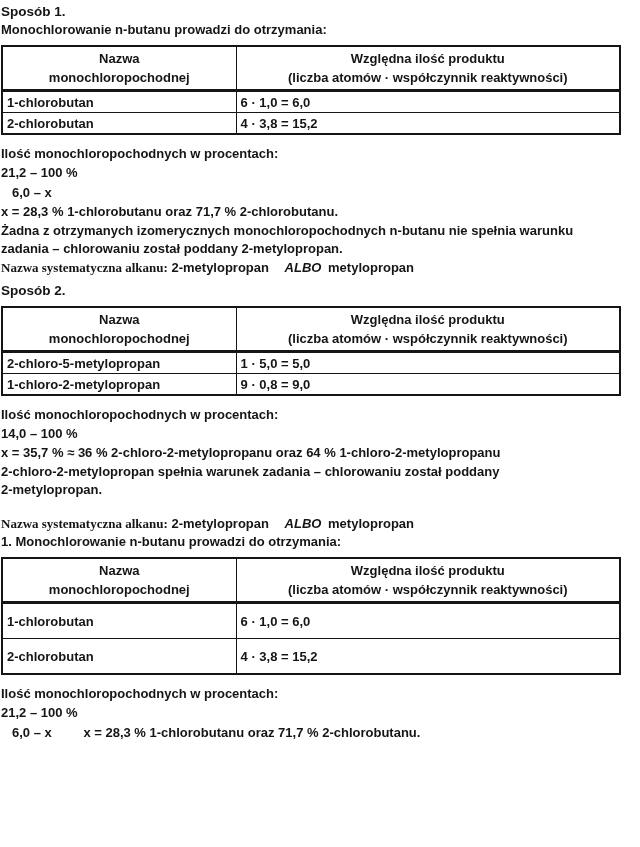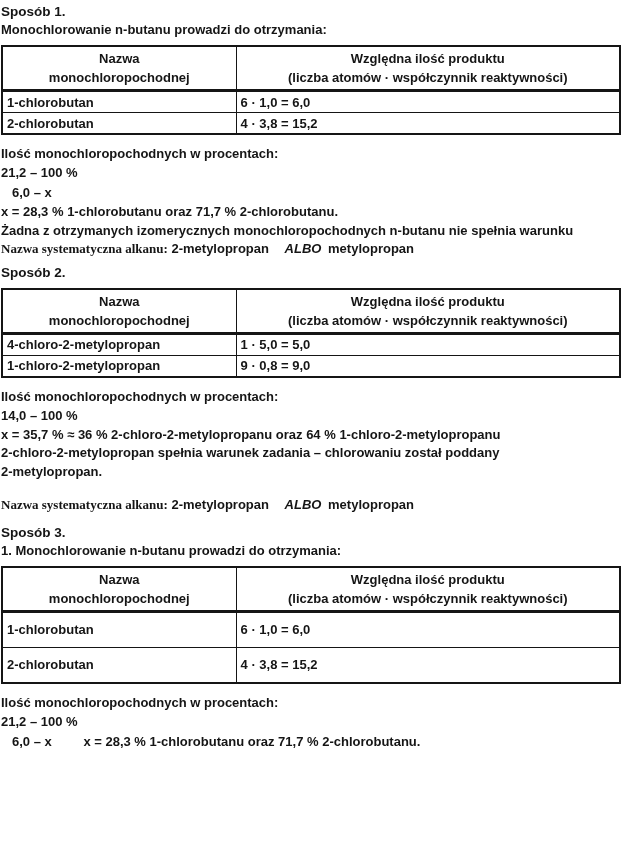--- a/index.html
+++ b/index.html
@@ -109,20 +109,21 @@
           <td>4 · 3,8 = 15,2</td>
         </tr>
       </tbody>
     </table>
 
     <div class="percent-heading">Ilość monochloropochodnych w procentach:</div>
     <div class="prop-line">21,2 – 100 %</div>
     <div class="prop-line prop-indent">6,0 – x</div>
     <div class="result-line">x = 28,3 % 1-chlorobutanu oraz 71,7 % 2-chlorobutanu.</div>
     <div class="concl-line">Żadna z otrzymanych izomerycznych monochloropochodnych n-butanu nie spełnia warunku</div>
+    <div class="concl-line">zadania – chlorowaniu został poddany 2-metylopropan.</div>
     <div class="name-line">
       <span class="sys-prefix">Nazwa systematyczna alkanu:</span>
       <span class="sys-name">2-metylopropan</span>
       <span class="sys-albo">ALBO</span>
       <span class="sys-name">metylopropan</span>
     </div>
   </section>
 
   <section>
     <div class="heading sec2-gap">Sposób 2.</div>
@@ -135,21 +136,21 @@
             <div class="hline">monochloropochodnej</div>
           </th>
           <th class="col-val">
             <div class="hline">Względna ilość produktu</div>
             <div class="hline">(liczba atomów · współczynnik reaktywności)</div>
           </th>
         </tr>
       </thead>
       <tbody>
         <tr>
-          <td>4-chloro-2-metylopropan</td>
+          <td>2-chloro-5-metylopropan</td>
           <td>1 · 5,0 = 5,0</td>
         </tr>
         <tr>
           <td>1-chloro-2-metylopropan</td>
           <td>9 · 0,8 = 9,0</td>
         </tr>
       </tbody>
     </table>
 
     <div class="percent-heading">Ilość monochloropochodnych w procentach:</div>
@@ -159,21 +160,20 @@
     <div class="concl-line">2-metylopropan.</div>
     <div class="name-line name-gap">
       <span class="sys-prefix">Nazwa systematyczna alkanu:</span>
       <span class="sys-name">2-metylopropan</span>
       <span class="sys-albo">ALBO</span>
       <span class="sys-name">metylopropan</span>
     </div>
   </section>
 
   <section>
-    <div class="heading sec3-gap">Sposób 3.</div>
     <div class="line">1. Monochlorowanie n-butanu prowadzi do otrzymania:</div>
 
     <table class="products tall">
       <thead>
         <tr>
           <th class="col-name">
             <div class="hline">Nazwa</div>
             <div class="hline">monochloropochodnej</div>
           </th>
           <th class="col-val">

